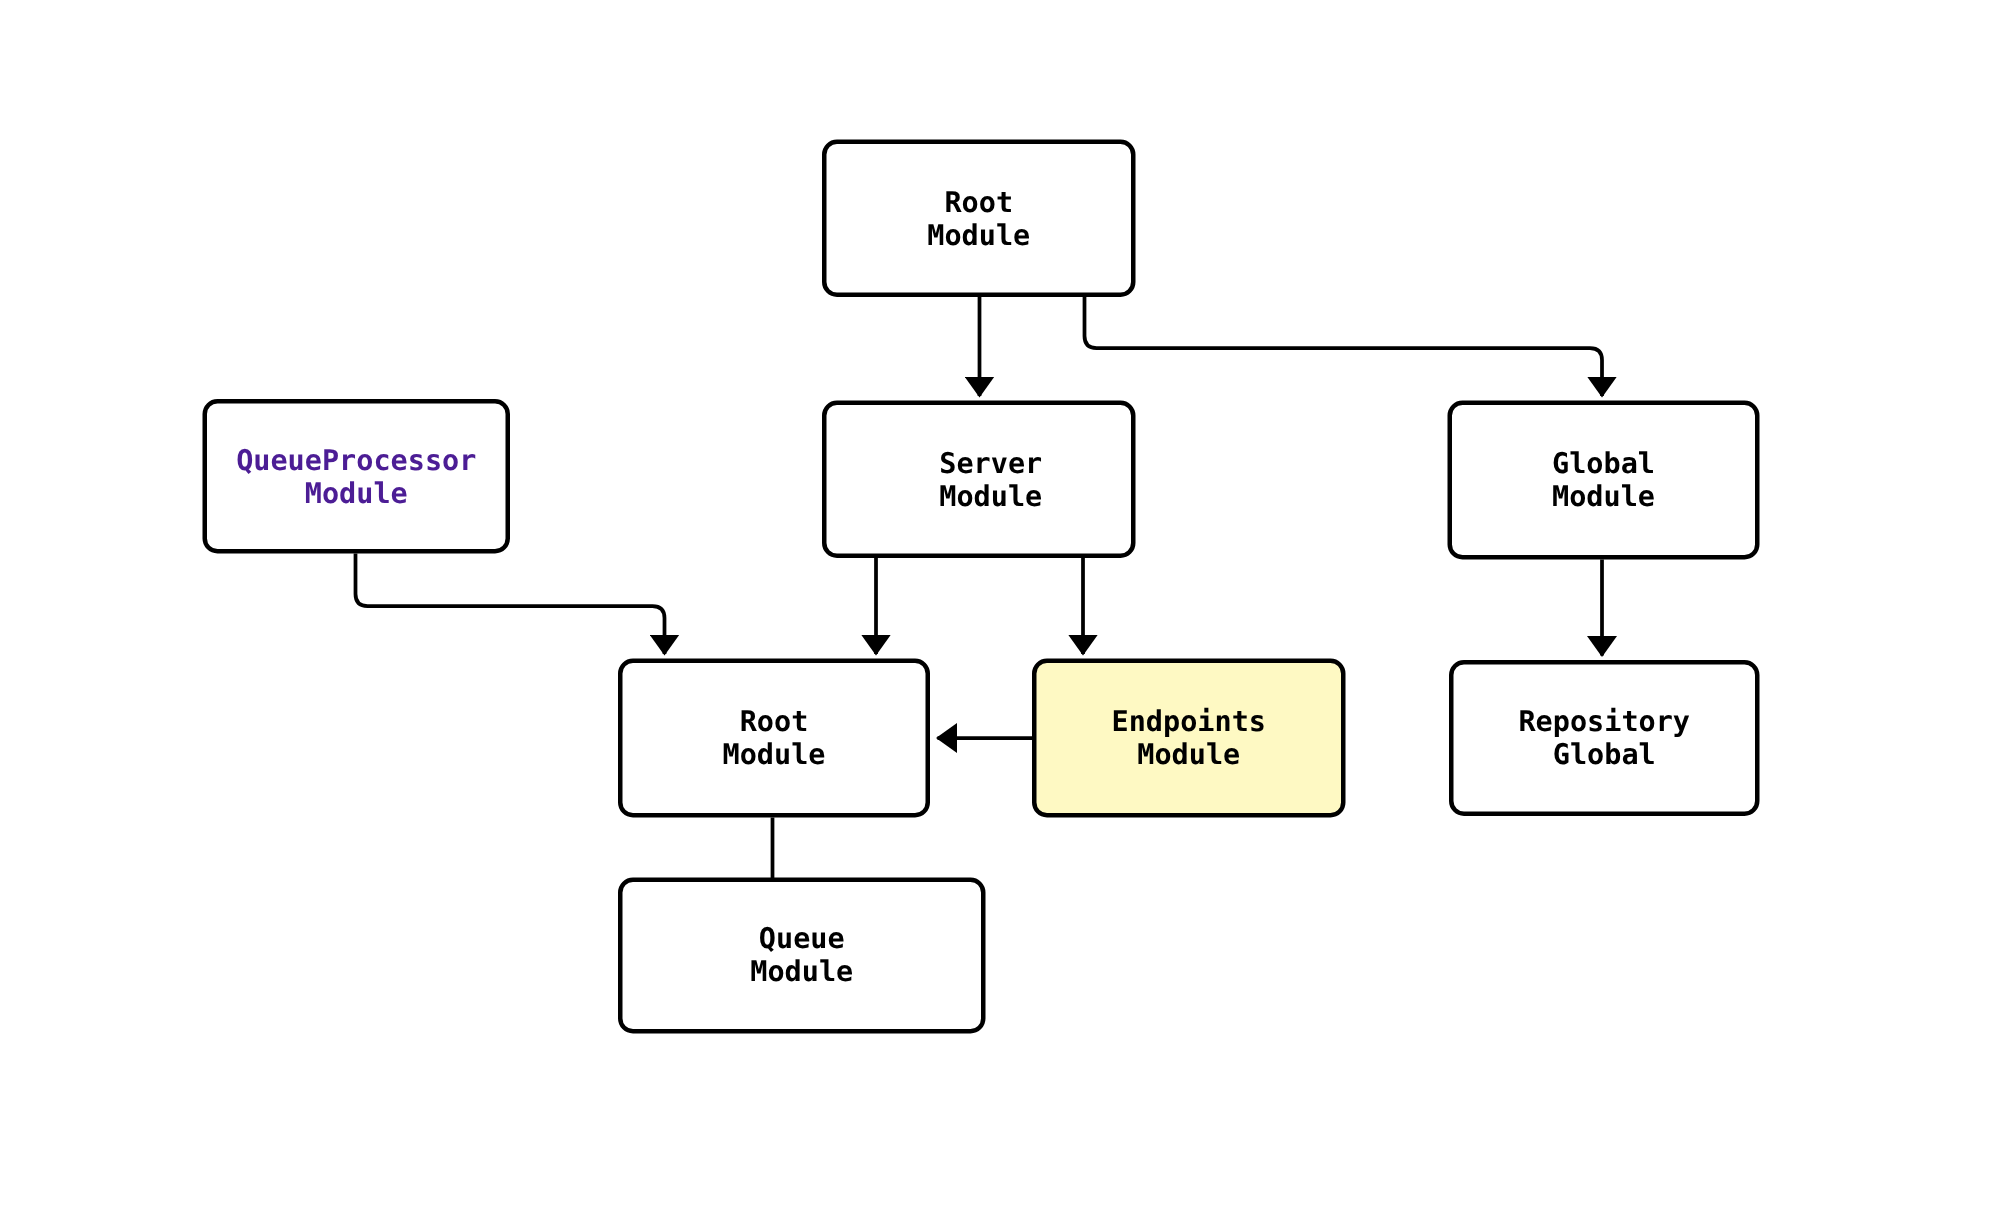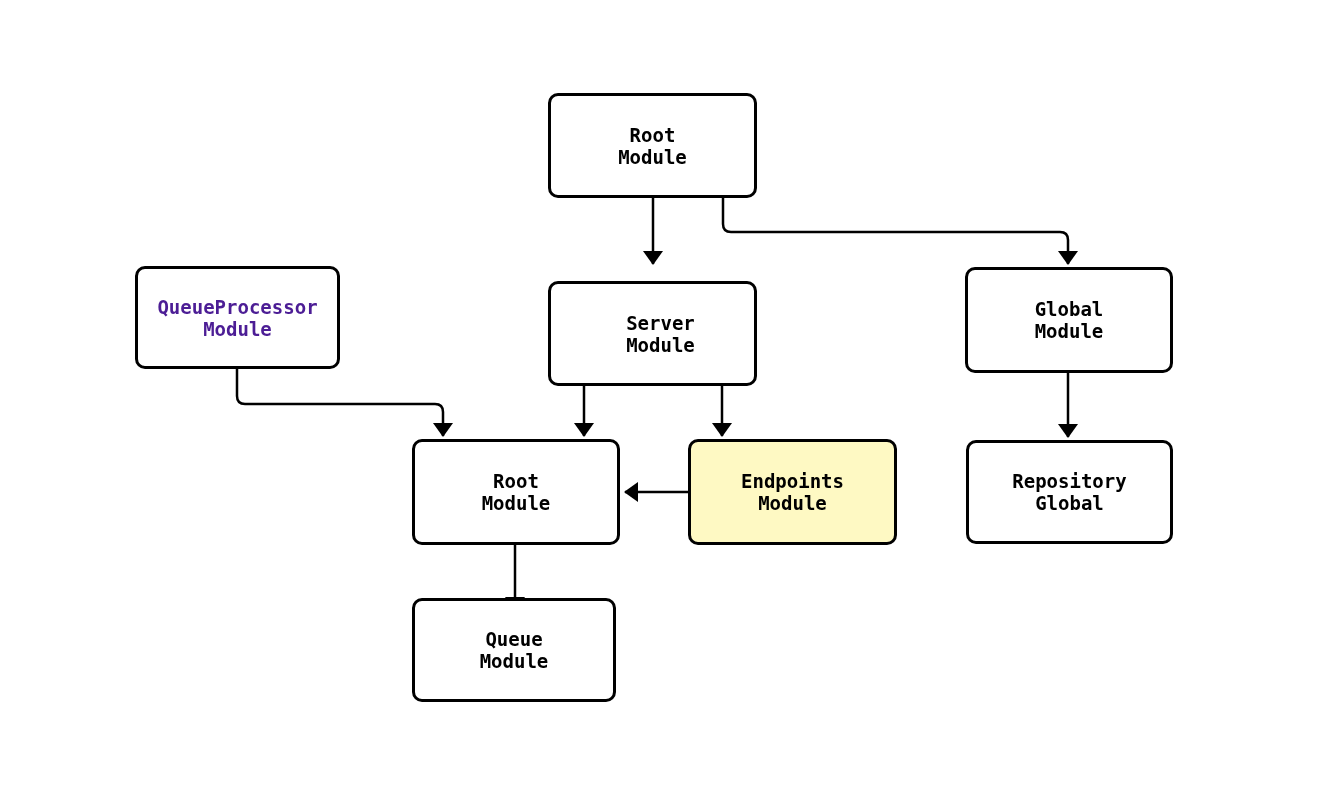--- a/index.html
+++ b/index.html
@@ -74,38 +74,38 @@
     </svg>
   <div class="nodes-layer">
       <div class="node" style="left: 548px; top: 93px; width: 209px; height: 105px; background: rgb(255, 255, 255); border-color: rgb(0, 0, 0);">
         <span class="node-label" style="color: rgb(0, 0, 0);">Root
 Module</span>
       </div>
       <div class="node" style="left: 135px; top: 266px; width: 205px; height: 103px; background: rgb(255, 255, 255); border-color: rgb(0, 0, 0);">
         <span class="node-label" style="color: #4c1d95;">QueueProcessor
 Module</span>
       </div>
-      <div class="node" style="left: 548px; top: 281px; width: 209px; height: 105px; background: rgb(255, 255, 255); border-color: rgb(0, 0, 0); padding-left: 16px;">
+      <div class="node" style="left: 548px; top: 267px; width: 209px; height: 105px; background: rgb(255, 255, 255); border-color: rgb(0, 0, 0); padding-left: 16px;">
         <span class="node-label" style="color: rgb(0, 0, 0);">Server
 Module</span>
       </div>
       <div class="node" style="left: 965px; top: 267px; width: 208px; height: 106px; background: rgb(255, 255, 255); border-color: rgb(0, 0, 0);">
         <span class="node-label" style="color: rgb(0, 0, 0);">Global
 Module</span>
       </div>
       <div class="node" style="left: 412px; top: 439px; width: 208px; height: 106px; background: rgb(255, 255, 255); border-color: rgb(0, 0, 0);">
         <span class="node-label" style="color: rgb(0, 0, 0);">Root
 Module</span>
       </div>
       <div class="node" style="left: 688px; top: 439px; width: 209px; height: 106px; background: #fef9c3; border-color: rgb(0, 0, 0); justify-content: center;">
         <span class="node-label" style="color: rgb(0, 0, 0);">Endpoints
 Module</span>
       </div>
       <div class="node" style="left: 966px; top: 440px; width: 207px; height: 104px; background: rgb(255, 255, 255); border-color: rgb(0, 0, 0);">
         <span class="node-label" style="color: rgb(0, 0, 0);">Repository
 Global</span>
       </div>
-      <div class="node" style="left: 412px; top: 598px; width: 204px; height: 104px; background: rgb(255, 255, 255); border-color: rgb(0, 0, 0);">
+      <div class="node" style="left: 412px; top: 585px; width: 245px; height: 104px; background: rgb(255, 255, 255); border-color: rgb(0, 0, 0);">
         <span class="node-label" style="color: rgb(0, 0, 0);">Queue
 Module</span>
       </div>
     </div>
 </div>
 
 </body></html>

